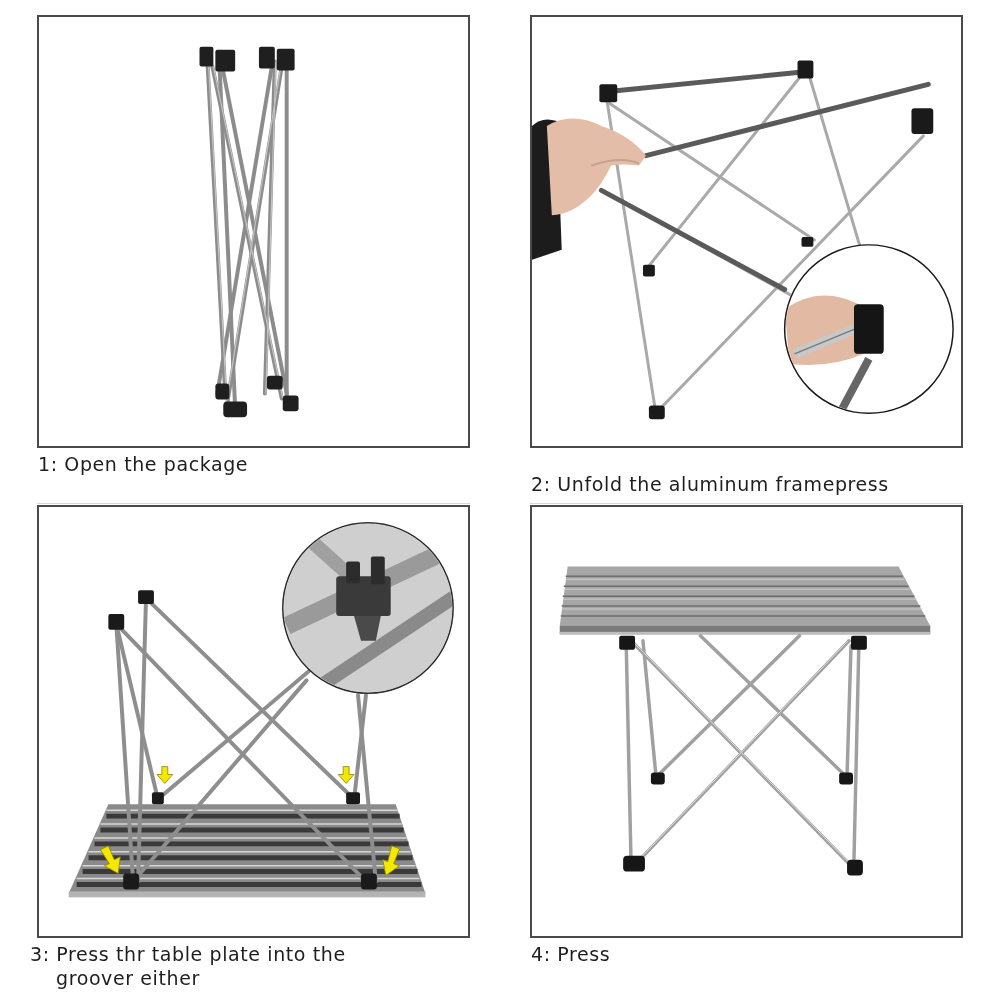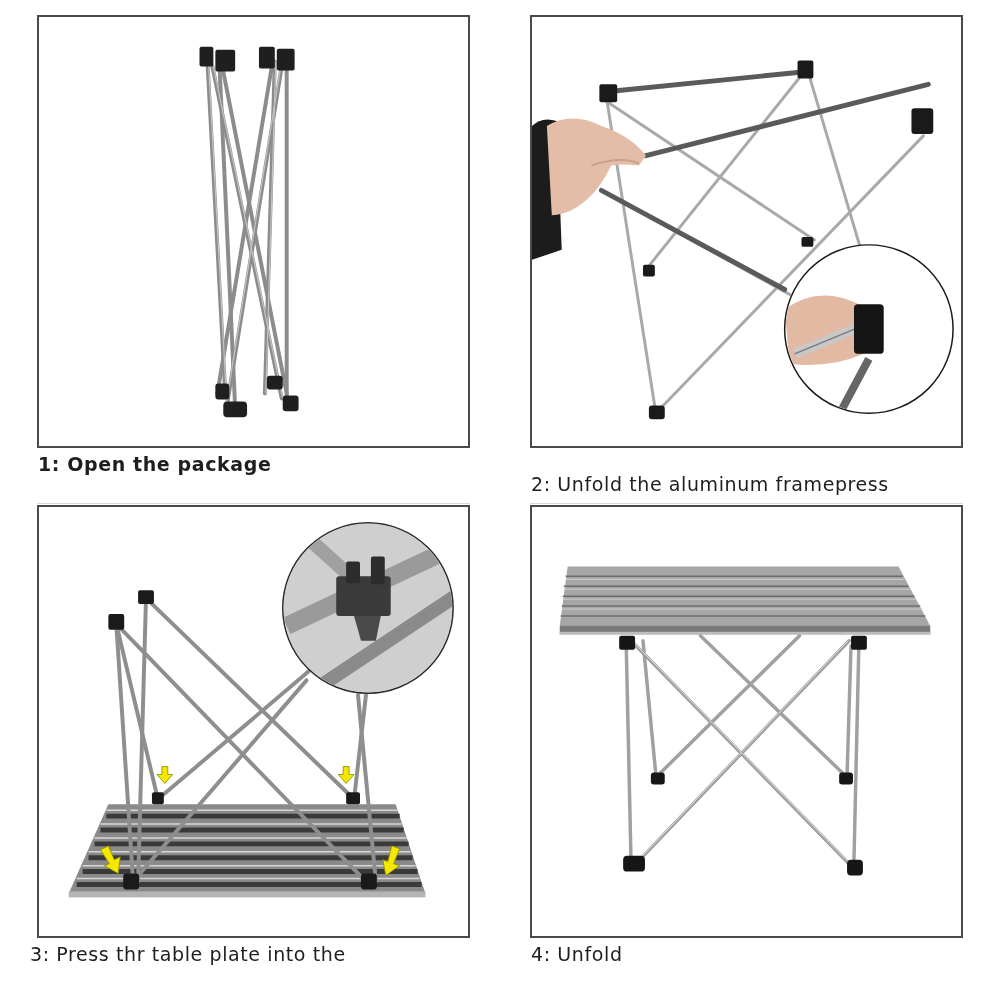--- a/index.html
+++ b/index.html
@@ -25,21 +25,21 @@
       position: absolute;
       font-size: 19px;
       line-height: 24px;
       letter-spacing: 0.6px;
       color: #1e1e1e;
       white-space: nowrap;
     }
     .caption .num { display: inline-block; }
     .caption .line2 { display: block; padding-left: 26px; }
 
-    #caption-1 { left: 38px;  top: 452px; font-weight: bold; }
+    #caption-1 { left: 38px;  top: 452px; }
     #caption-2 { left: 531px; top: 472px; }
     #caption-3 { left: 30px;  top: 942px; }
     #caption-4 { left: 531px; top: 942px; }
 
     .divider {
       position: absolute; height: 1px; background: #d8d8d8;
     }
     #divider-1 { left: 37px; top: 503px; width: 433px; }
     #divider-2 { left: 530px; top: 503px; width: 433px; }
   </style>
@@ -201,20 +201,21 @@
         <rect x="310" y="55" width="14" height="22" rx="2" fill="#2c2c2c"></rect>
         <rect x="335" y="50" width="14" height="28" rx="2" fill="#2c2c2c"></rect>
         <polygon points="318,110 345,110 340,135 325,135" fill="#4a4a4a"></polygon>
       </g>
     </g>
   </svg>
 </div>
 <div class="caption" id="caption-3">
   <span class="num">3:</span>
   <span>Press thr table plate into the</span>
+  <span class="line2">groover either</span>
 </div>
 
 <div class="panel" id="panel-4">
   <svg viewBox="0 0 433 433">
 
     <g>
       <polygon points="36,60 370,60 402,120 28,120" fill="#a6a6a6"></polygon>
       <g stroke="#6c6c6c" stroke-width="1.5">
         <line x1="34" y1="70" x2="374" y2="70"></line>
         <line x1="32" y1="80" x2="380" y2="80"></line>
@@ -251,14 +252,14 @@
       <rect x="322" y="130" width="16" height="14" rx="2"></rect>
       <rect x="120" y="268" width="14" height="12" rx="3"></rect>
       <rect x="310" y="268" width="14" height="12" rx="3"></rect>
       <rect x="92" y="352" width="22" height="16" rx="4"></rect>
       <rect x="318" y="356" width="16" height="16" rx="4"></rect>
     </g>
   </svg>
 </div>
 <div class="caption" id="caption-4">
   <span class="num">4:</span>
-  <span>Unfold</span>
+  <span>Press</span>
 </div>
 
 </body></html>

